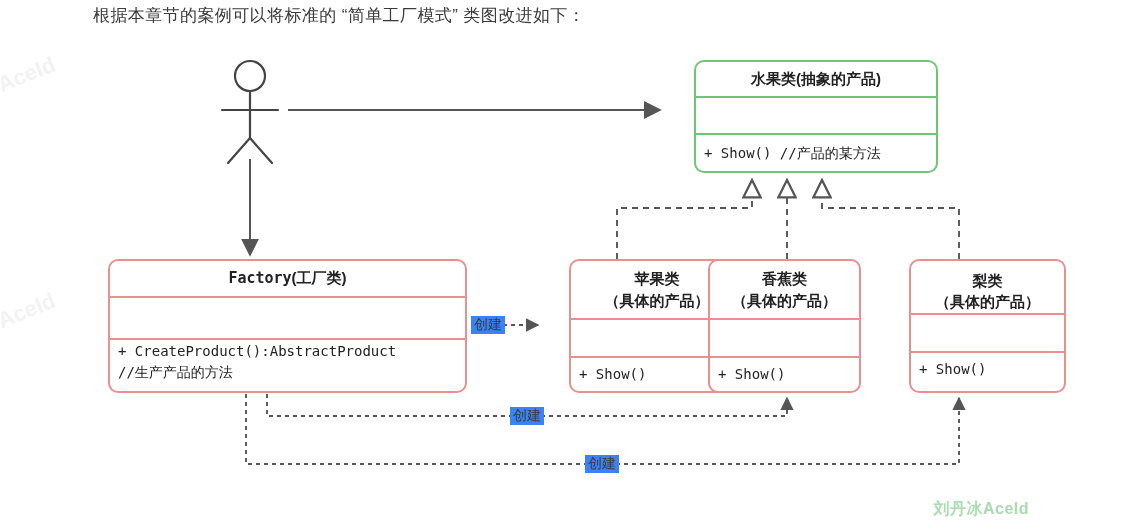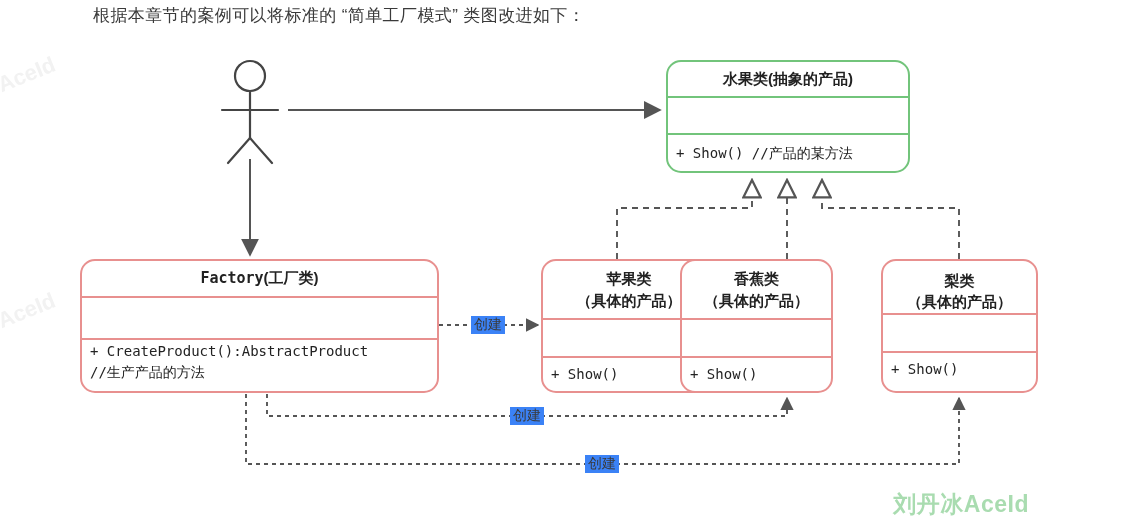--- a/index.html
+++ b/index.html
@@ -38,43 +38,44 @@
     color: #f2f2f2;
     transform: rotate(-22deg);
     transform-origin: left top;
     user-select: none;
     white-space: nowrap;
   }
   #wm-brand {
     position: absolute;
     right: 96px;
     bottom: 12px;
-    font-size: 23px;
+    font-size: 16px;
     font-weight: 700;
     color: #a9dcb0;
     white-space: nowrap;
     letter-spacing: 0.5px;
   }
 
   
   #wires {
     position: absolute;
     left: 0; top: 0;
     width: 1125px;
     height: 532px;
   }
 
   
   .uml-box {
     position: absolute;
     box-sizing: border-box;
     border: 2px solid #e8908f;
-    border-radius: 15px;
+    border-radius: 10px;
     background: #ffffff;
     overflow: hidden;
+    margin-left: 28px;
   }
   .uml-box.green { border-color: #72c47b; }
 
   .compartment {
     box-sizing: border-box;
     border-bottom: 2px solid #e8908f;
     display: flex;
     flex-direction: column;
     justify-content: center;
   }

